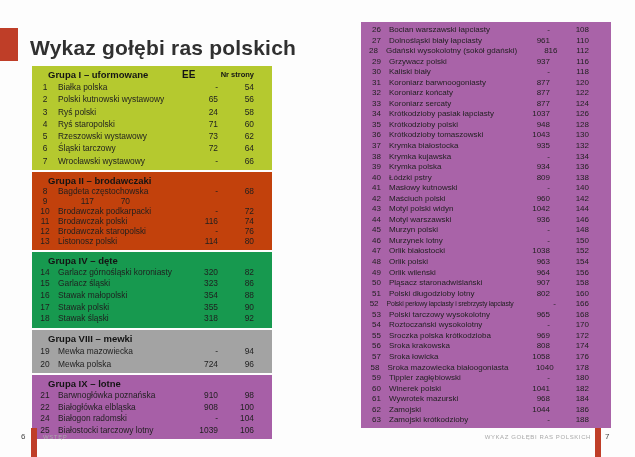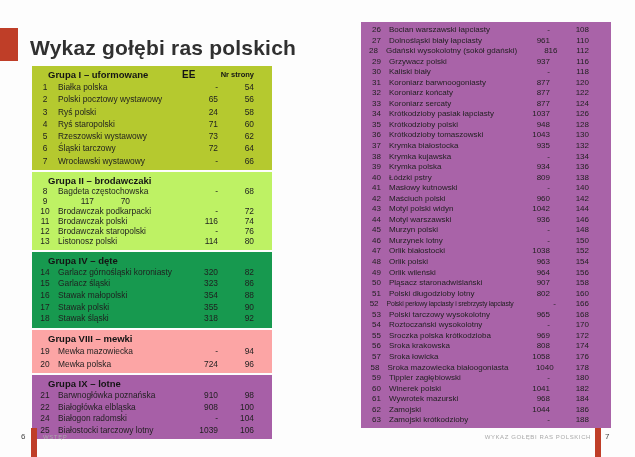--- a/index.html
+++ b/index.html
@@ -57,21 +57,21 @@
           <div class="gh-page">Nr strony</div>
         </div>
         <div class="lrow">
           <div class="c-no">1</div>
           <div class="c-name">Białka polska</div>
           <div class="c-ee">-</div>
           <div class="c-page">54</div>
         </div>
         <div class="lrow">
           <div class="c-no">2</div>
-          <div class="c-name">Polski pocztowy wystawowy</div>
+          <div class="c-name">Polski kutnowski wystawowy</div>
           <div class="c-ee">65</div>
           <div class="c-page">56</div>
         </div>
         <div class="lrow">
           <div class="c-no">3</div>
           <div class="c-name">Ryś polski</div>
           <div class="c-ee">24</div>
           <div class="c-page">58</div>
         </div>
         <div class="lrow">
@@ -92,21 +92,21 @@
           <div class="c-ee">72</div>
           <div class="c-page">64</div>
         </div>
         <div class="lrow">
           <div class="c-no">7</div>
           <div class="c-name">Wrocławski wystawowy</div>
           <div class="c-ee">-</div>
           <div class="c-page">66</div>
         </div>
       </div>
-      <div class="group g1" style="background: #bef264;">
+      <div class="group g1" style="background: #c2410c;">
         <div class="group-header">
           <div class="gh-name">Grupa II – brodawczaki</div>
           <div class="gh-ee"></div>
           <div class="gh-page"></div>
         </div>
         <div class="lrow">
           <div class="c-no">8</div>
           <div class="c-name">Bagdeta częstochowska</div>
           <div class="c-ee">-</div>
           <div class="c-page">68</div>
@@ -171,21 +171,21 @@
           <div class="c-ee">355</div>
           <div class="c-page">90</div>
         </div>
         <div class="lrow">
           <div class="c-no">18</div>
           <div class="c-name">Stawak śląski</div>
           <div class="c-ee">318</div>
           <div class="c-page">92</div>
         </div>
       </div>
-      <div class="group g3" style="background: #fca5a5;">
+      <div class="group g3" style="background: #a3a3a3;">
         <div class="group-header">
           <div class="gh-name">Grupa VIII – mewki</div>
           <div class="gh-ee"></div>
           <div class="gh-page"></div>
         </div>
         <div class="lrow">
           <div class="c-no">19</div>
           <div class="c-name">Mewka mazowiecka</div>
           <div class="c-ee">-</div>
           <div class="c-page">94</div>

